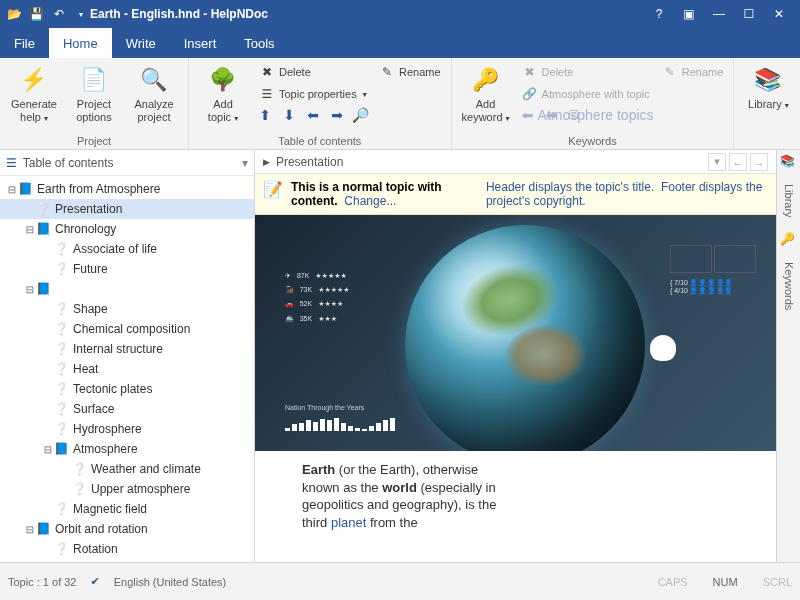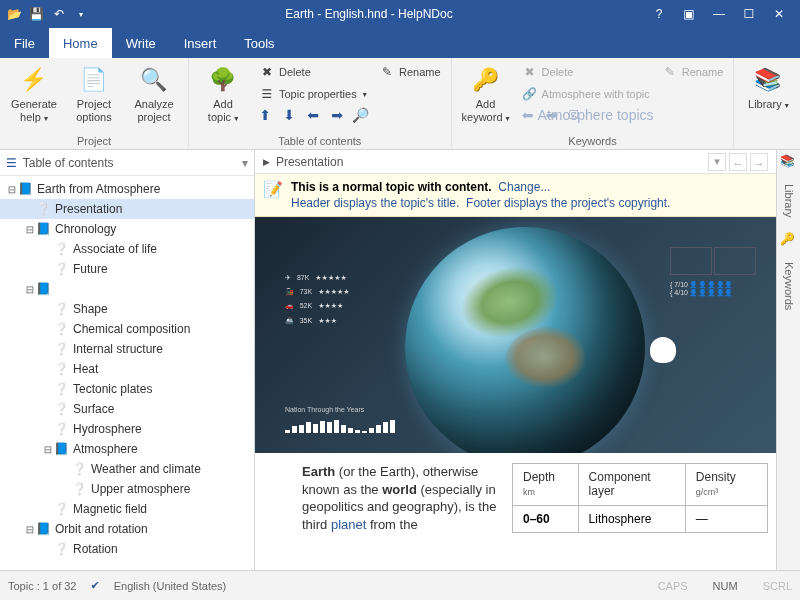--- a/index.html
+++ b/index.html
@@ -1,21 +1,21 @@
 <!DOCTYPE html>
 <html><head>
 <meta charset="utf-8">
 <style>
 * { box-sizing: border-box; margin: 0; padding: 0; font-family: 'Segoe UI', Tahoma, sans-serif; }
 body { width: 800px; height: 600px; overflow: hidden; background: #f0f0f0; position: relative; }
 
 .titlebar { height: 28px; background: #2b579a; display: flex; align-items: center; color: #fff; font-size: 12px; }
 .titlebar .qat { display: flex; gap: 4px; padding-left: 6px; }
 .titlebar .qat span { width: 18px; height: 18px; display: flex; align-items: center; justify-content: center; cursor: pointer; font-size: 12px; }
-.titlebar .title { flex: 1; text-align: center; }
+.titlebar .title { flex: 1; text-align: left; font-weight: bold; }
 .titlebar .winbtns { display: flex; gap: 8px; padding-right: 10px; }
 .titlebar .winbtns span { width: 22px; height: 18px; display: flex; align-items: center; justify-content: center; cursor: pointer; }
 
 .menubar { height: 30px; background: #2b579a; display: flex; align-items: stretch; }
 .menubar .tab { padding: 0 14px; display: flex; align-items: center; color: #fff; font-size: 13px; cursor: pointer; }
 .menubar .tab.active { background: #fff; color: #2b579a; }
 
 .ribbon { height: 92px; background: #f3f3f3; border-bottom: 1px solid #d4d4d4; display: flex; }
 .ribbon-group { border-right: 1px solid #e1e1e1; padding: 3px 6px 2px; display: flex; flex-direction: column; }
 .ribbon-group .controls { flex: 1; display: flex; align-items: flex-start; gap: 4px; }
@@ -41,21 +41,21 @@
 .tree::-webkit-scrollbar { width: 16px; }
 .tree::-webkit-scrollbar-thumb { background: #c1c1c1; }
 .tree::-webkit-scrollbar-track { background: #f0f0f0; }
 
 .editor { flex: 1; display: flex; flex-direction: column; background: #fff; }
 .breadcrumb { height: 24px; border-bottom: 1px solid #e1e1e1; display: flex; align-items: center; font-size: 12px; padding: 0 8px; color: #555; gap: 6px; }
 .breadcrumb .nav { margin-left: auto; display: flex; gap: 3px; }
 .breadcrumb .nav span { width: 18px; height: 18px; border: 1px solid #ddd; display: flex; align-items: center; justify-content: center; color: #999; cursor: pointer; font-size: 11px; }
 .info-bar { background: #fffde7; border-bottom: 1px solid #e8e4b8; padding: 6px 8px; font-size: 12px; display: flex; gap: 8px; }
 .info-bar .icon { width: 20px; color: #d4a017; font-size: 16px; flex-shrink: 0; }
-.info-bar .lines { display: flex; flex-direction: column; gap: 2px; }
+.info-bar .lines { display: flex; flex-direction: row; gap: 2px; }
 .info-bar a { color: #2b579a; text-decoration: none; cursor: pointer; }
 .content { flex: 1; overflow-y: auto; padding: 0; position: relative; }
 .content::-webkit-scrollbar { width: 16px; }
 .content::-webkit-scrollbar-thumb { background: #c1c1c1; }
 .content::-webkit-scrollbar-track { background: #f0f0f0; }
 .hero { height: 236px; background: linear-gradient(135deg, #1a2733 0%, #2a3f50 40%, #3a5568 100%); position: relative; overflow: hidden; }
 .globe { position: absolute; left: 150px; top: 10px; width: 240px; height: 240px; border-radius: 50%; background: radial-gradient(circle at 35% 30%, #e8f4f8 0%, #a8d8e8 15%, #4a9db8 30%, #2a6578 50%, #1a3a48 75%, #0a1a28 100%); box-shadow: inset -30px -20px 50px rgba(0,0,0,0.5), 0 0 20px rgba(100,180,220,0.3); }
 .globe::before { content:''; position:absolute; left:55px; top:40px; width:100px; height:70px; background: radial-gradient(ellipse, #8ab868 0%, #6a9848 40%, transparent 70%); border-radius: 50% 40% 60% 50%; transform: rotate(-15deg); opacity:0.85; }
 .globe::after { content:''; position:absolute; left:100px; top:100px; width:80px; height:60px; background: radial-gradient(ellipse, #b8a878 0%, #987848 50%, transparent 75%); border-radius: 60% 50% 40% 50%; opacity:0.7; }
 .hero-stats-left { position: absolute; left: 30px; top: 55px; color: #ddd; font-size: 7px; line-height: 1.6; }
@@ -72,21 +72,21 @@
 .body-text .link { color: #2b579a; }
 .tbl { border-collapse: collapse; font-size: 12px; flex: 1; }
 .tbl th, .tbl td { border: 1px solid #bbb; padding: 6px 10px; text-align: left; }
 .tbl th { font-weight: normal; color: #333; }
 .tbl .sub { font-size: 9px; color: #666; }
 
 .right-rail { width: 24px; background: #f3f3f3; border-left: 1px solid #d4d4d4; display: flex; flex-direction: column; align-items: center; padding-top: 4px; gap: 10px; }
 .right-rail .tab { writing-mode: vertical-rl; font-size: 11px; color: #666; cursor: pointer; padding: 4px 0; }
 .right-rail .icon { width: 16px; height: 16px; font-size: 12px; }
 
-.statusbar { position: absolute; bottom: 0; left: 0; right: 0; height: 30px; background: #f3f3f3; border-top: 1px solid #d4d4d4; display: flex; align-items: center; font-size: 11px; color: #666; padding: 0 8px; gap: 14px; }
+.statusbar { position: absolute; bottom: 0; left: 0; right: 0; height: 38px; background: #f3f3f3; border-top: 1px solid #d4d4d4; display: flex; align-items: center; font-size: 11px; color: #666; padding: 0 8px; gap: 14px; }
 .statusbar .right { margin-left: auto; display: flex; gap: 25px; }
 .statusbar .dim { color: #bbb; }
 </style>
 </head>
 <body>
 
 <div class="titlebar">
   <div class="qat">
     <span>📂</span>
     <span>💾</span>
@@ -379,34 +379,20 @@
             <span style="height: 5px;"></span>
             <span style="height: 8px;"></span>
             <span style="height: 11px;"></span>
             <span style="height: 13px;"></span>
           </div>
       </div>
       <div class="body-row">
         <div class="body-text">
           <b>Earth</b><span> (or the Earth), otherwise known as the </span><b>world</b><span> (especially in geopolitics and geography), is the third </span><span class="link">planet</span><span> from the</span>
         </div>
-        <table class="tbl">
-          <tbody>
-              <tr>
-            <th><span>Depth</span> <span class="sub">km</span></th>
-            <th><span>Component layer</span></th>
-            <th><span>Density</span> <span class="sub">g/cm³</span></th>
-          </tr>
-          <tr>
-            <td><b>0–60</b></td>
-            <td>Lithosphere</td>
-            <td>—</td>
-          </tr>
-        </tbody>
-          </table>
       </div>
     </div>
   </div>
 
   <div class="right-rail">
     <span class="icon">📚</span>
     <div class="tab">Library</div>
     <span class="icon">🔑</span>
     <div class="tab">Keywords</div>
   </div>

